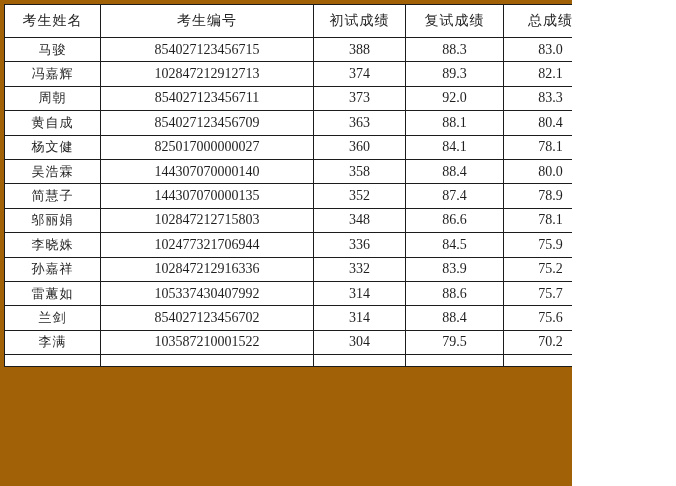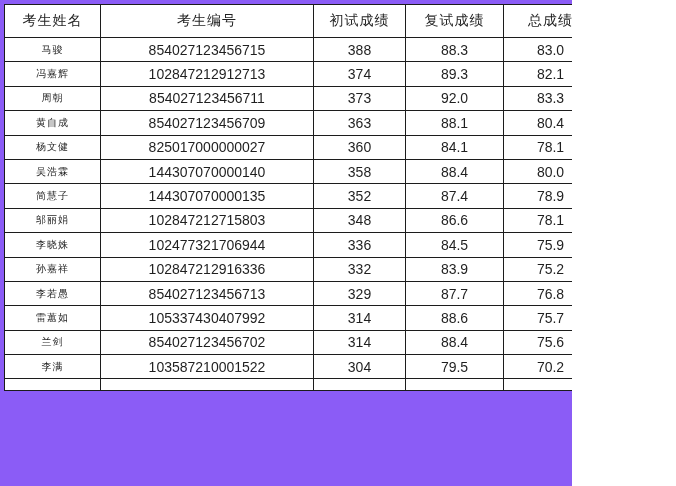--- a/index.html
+++ b/index.html
@@ -1,21 +1,21 @@
 <!DOCTYPE html>
 <html><head>
 <meta charset="utf-8">
 <style>
   html,body{margin:0;padding:0;background:#ffffff;}
   .page{
     position:relative;
     width:572px;height:486px;
-    background:#8b5cf6;
+    background:#a16207;
     overflow:hidden;
-    font-family:Liberation Sans, sans-serif;
+    font-family:Liberation Serif, serif;
   }
   table.score-table{
     position:absolute;left:4px;top:4px;
     width:668px;
     border-collapse:collapse;
     table-layout:fixed;
     background:#ffffff;
   }
   .score-table col.c-name{width:96px;}
   .score-table col.c-id{width:213px;}
@@ -33,21 +33,21 @@
     white-space:nowrap;
   }
   .score-table thead tr{height:33px;}
   .score-table thead th{
     font-weight:normal;
     font-size:14px;
     letter-spacing:1px;
   }
   .score-table tbody tr{height:24.4px;}
   .score-table tbody td{font-size:14px;}
-  .score-table tbody td.cell-name{font-size:10px;letter-spacing:1px;}
+  .score-table tbody td.cell-name{font-size:13px;letter-spacing:1px;}
   .score-table tr.partial{height:12px;}
 </style>
 </head>
 <body>
 
 <div class="page">
   <table class="score-table">
     <colgroup>
       <col class="c-name">
         <col class="c-id">
@@ -141,28 +141,20 @@
         </tr>
         <tr>
           <td class="cell-name">孙嘉祥</td>
           <td class="cell-id">102847212916336</td>
           <td class="cell-score1">332</td>
           <td class="cell-score2">83.9</td>
           <td class="cell-total">75.2</td>
           <td class="cell-remark"></td>
         </tr>
         <tr>
-          <td class="cell-name">李若愚</td>
-          <td class="cell-id">854027123456713</td>
-          <td class="cell-score1">329</td>
-          <td class="cell-score2">87.7</td>
-          <td class="cell-total">76.8</td>
-          <td class="cell-remark"></td>
-        </tr>
-        <tr>
           <td class="cell-name">雷蕙如</td>
           <td class="cell-id">105337430407992</td>
           <td class="cell-score1">314</td>
           <td class="cell-score2">88.6</td>
           <td class="cell-total">75.7</td>
           <td class="cell-remark"></td>
         </tr>
         <tr>
           <td class="cell-name">兰剑</td>
           <td class="cell-id">854027123456702</td>

